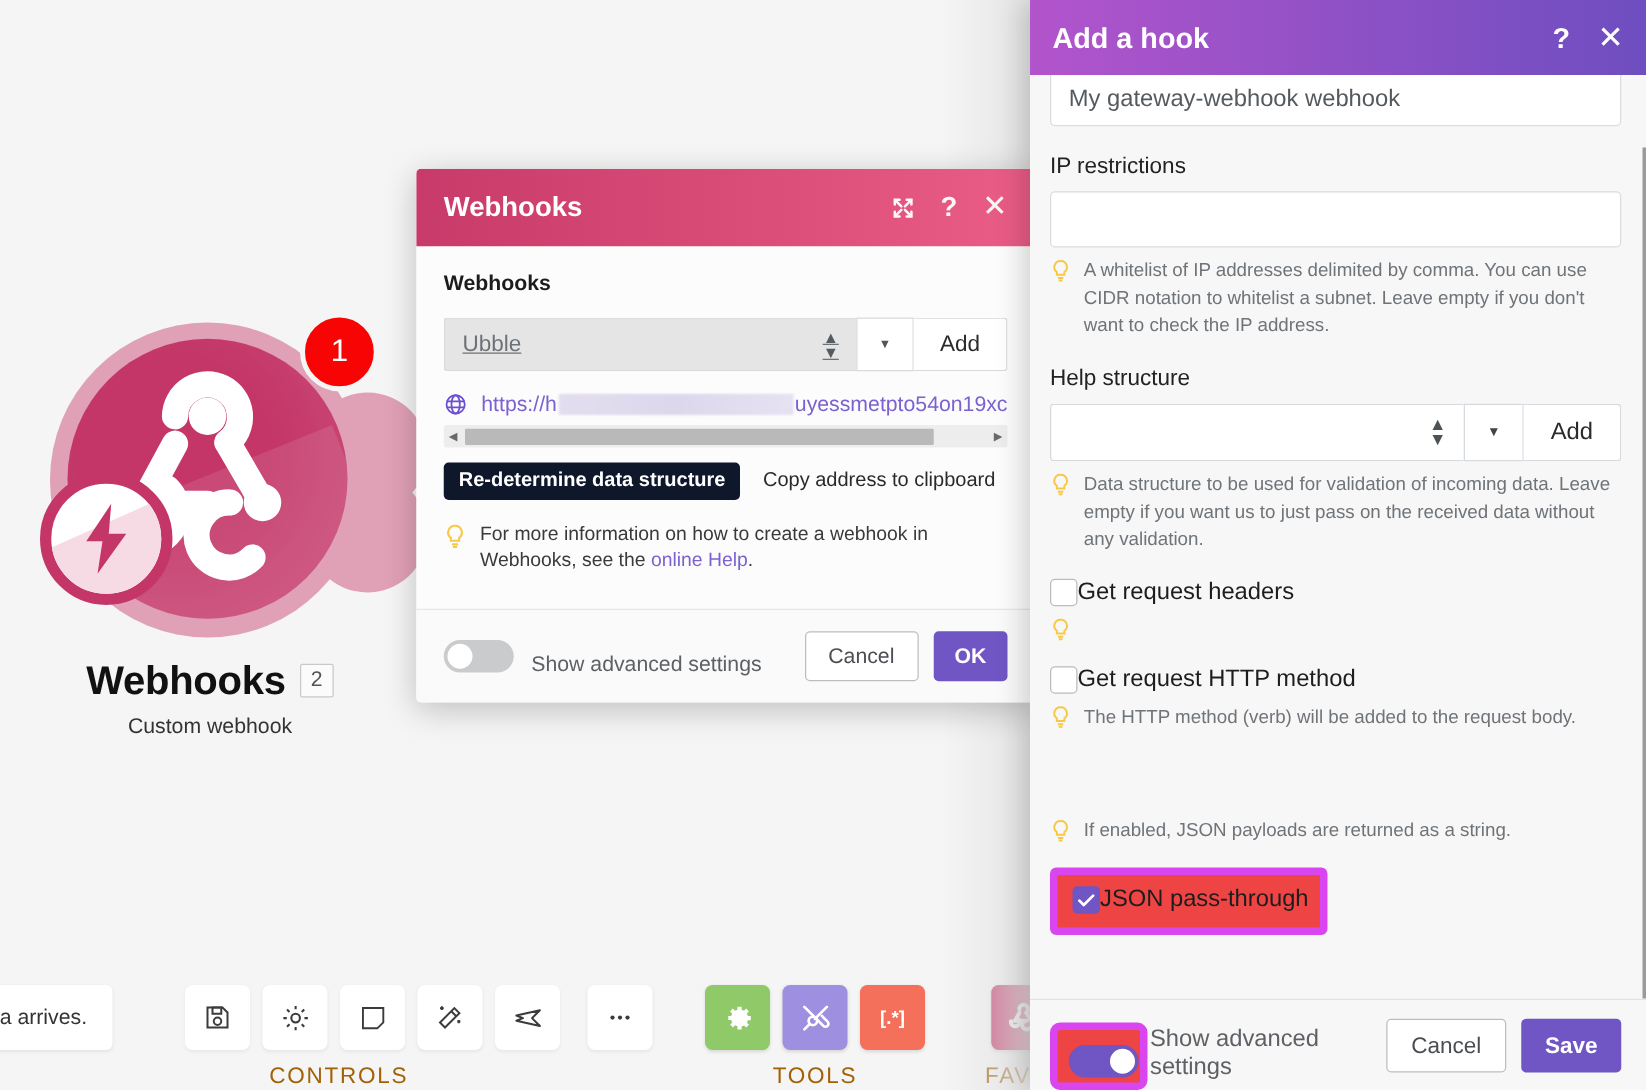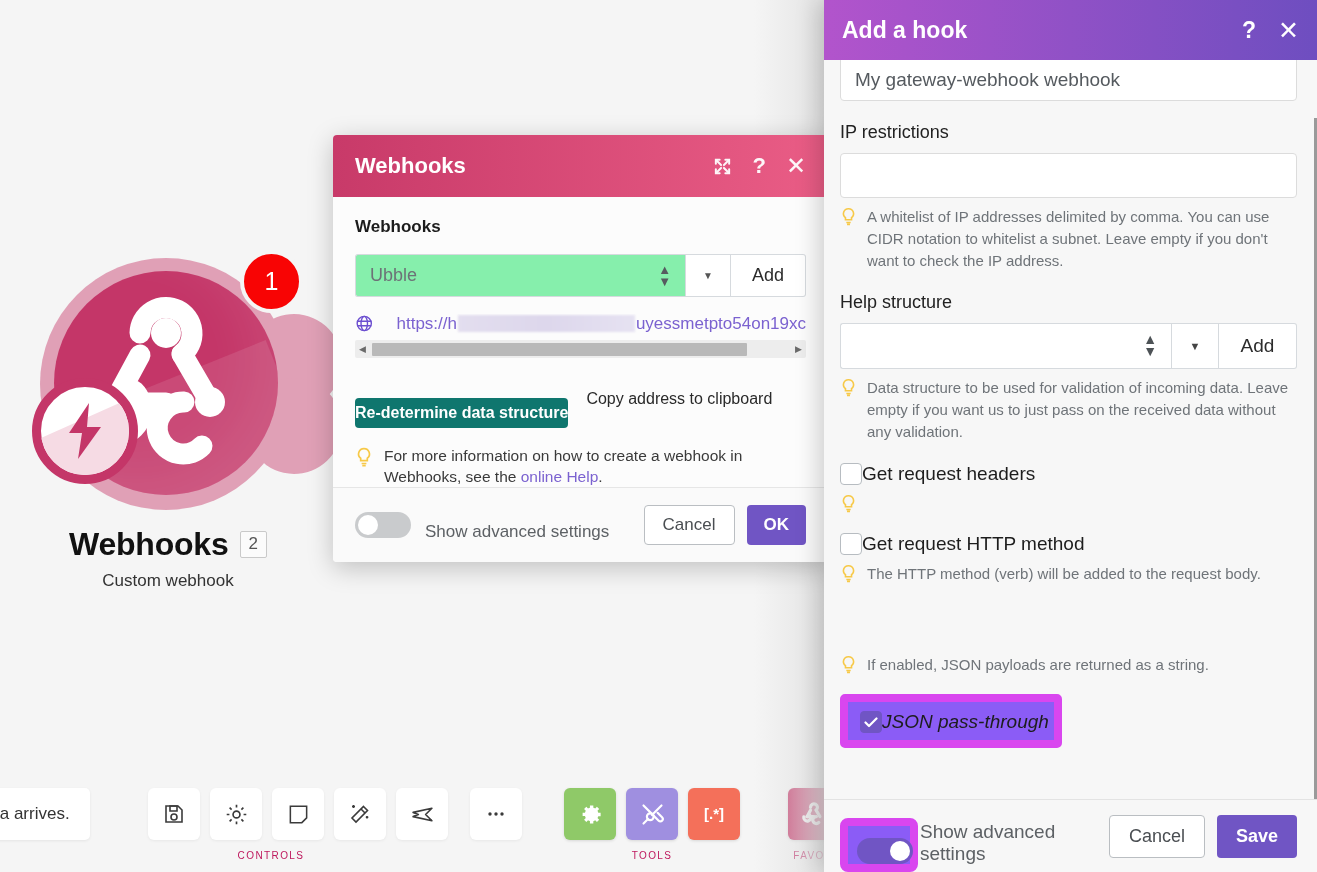--- a/index.html
+++ b/index.html
@@ -94,21 +94,21 @@
   }
   .tb-group { display:flex; flex-direction:column; align-items:center; }
   .tb-icons { display:flex; gap:10px; }
   .tb-btn {
     width:52px; height:52px; border-radius:6px; background:#fff;
     display:flex; align-items:center; justify-content:center;
     box-shadow:0 1px 3px rgba(0,0,0,.06);
   }
   .tb-btn.colored { box-shadow:0 1px 3px rgba(0,0,0,.12); }
   .tb-label {
-    margin-top:10px; font-size:10px; letter-spacing:1.4px; color:#be185d;
+    margin-top:10px; font-size:18px; letter-spacing:1.4px; color:#a16207;
   }
 
   
   #webhooks-modal {
     position:absolute; left:333px; top:135px; width:495px; height:427px;
     background:#fcfcfc; border-radius:4px 0 0 4px;
     box-shadow:0 6px 26px rgba(0,0,0,.22);
     overflow:hidden;
   }
   .wm-header {
@@ -119,57 +119,57 @@
   .wm-title { color:#fff; font-size:22px; font-weight:bold; flex:1; }
   .wm-actions { display:flex; align-items:center; gap:20px; }
   .wm-ico { color:#fff; opacity:.95; cursor:pointer; display:flex; }
   .wm-ico.q { font-size:22px; font-weight:bold; line-height:1; }
   .wm-ico.x { font-size:24px; line-height:1; font-weight:300; }
   .wm-body { padding:20px 22px 0 22px; height:327px; position:relative; }
   .wm-section-label { font-size:17px; font-weight:bold; color:#1c1c1c; }
   .wm-select-row { display:flex; margin-top:17px; height:43px; }
   .wm-select {
     flex:1; border:1px solid #d6dade; border-right:none;
-    background:#86efac; border-radius:3px 0 0 3px;
+    background:#e5e5e5; border-radius:3px 0 0 3px;
     display:flex; align-items:center; padding:0 14px;
-    font-size:18px; color:#6d7277;
+    font-size:18px; color:#6d7277;text-decoration:underline;
   }
   .wm-spin { margin-left:auto; font-size:13px; color:#565b60; line-height:.85; text-align:center;}
   .wm-dd {
     width:46px; border:1px solid #d6dade; background:#fff;
     display:flex; align-items:center; justify-content:center;
     font-size:10px; color:#555;
   }
   .wm-add {
     width:75px; border:1px solid #d6dade; border-left:none; background:#fff;
     border-radius:0 3px 3px 0;
     display:flex; align-items:center; justify-content:center;
     font-size:18px; color:#2b2b2b;
   }
-  .wm-url-row { display:flex; align-items:center; gap:23px; margin-top:16px; }
+  .wm-url-row { display:flex; align-items:center; gap:11px; margin-top:16px; }
   .wm-url-text {
     font-size:17px; color:#7b62d0; white-space:nowrap; overflow:hidden;
     display:flex; align-items:center;
   }
   .url-blur {
     display:inline-block; height:17px; width:232px;
     background:linear-gradient(to right,#e3deef,#ddd7ec,#e6e2f2);
     filter:blur(1px); margin:0 1px; vertical-align:middle;
   }
   .wm-scroll {
     margin-top:6px; height:18px; background:#ededed; border-radius:2px;
     display:flex; align-items:center; padding:0 4px;
   }
   .wm-scroll .arr { color:#6a6a6a; font-size:9px; }
   .wm-scroll .bar { flex:1; height:13px; background:#b9b9b9; border-radius:1px; margin:0 6px; }
   .wm-scroll .bar.right-pad { margin-right:48px; }
   .wm-btnrow { display:flex; align-items:center; gap:18px; margin-top:12px; }
   .btn-blue {
-    background:#0f766e; color:#fff; font-size:16px; font-weight:bold;
-    padding:6px 0; border-radius:4px;margin-top:28px;
+    background:#0f172a; color:#fff; font-size:16px; font-weight:bold;
+    padding:6px 12px; border-radius:4px;
   }
   .btn-plain { font-size:16px; color:#2a2a2a; }
   .wm-hint { display:flex; gap:11px; margin-top:18px; }
   .hint-text { font-size:15.5px; color:#3a3a3a; line-height:1.35; max-width:390px; }
   .hint-text a { color:#7b62d0; text-decoration:none; }
   .wm-footer {
     position:absolute; left:0; bottom:0; width:100%; height:75px;
     border-top:1px solid #e6e6e6; background:#fafafa;
     display:flex; align-items:center; padding:0 22px;
   }
@@ -250,22 +250,22 @@
     width:22px; height:22px; border:1px solid #b7bcc1; background:#fff;
     border-radius:4px; flex:none;
   }
   .cb.checked {
     background:#7055c4; border-color:#7055c4;
     display:flex; align-items:center; justify-content:center;
   }
   .cb-label { font-size:19px; color:#1d1d1d; }
 
   .highlight-box {
-    position:absolute; border:8px solid #d946ef; border-radius:5px;
-    background:#8b5cf6; z-index:5;font-style:italic;
+    position:absolute; border:6px solid #d946ef; border-radius:5px;
+    background:#ef4444; z-index:5;
   }
   #hl-json { left:16px; top:694px; width:222px; height:54px; }
   #hl-json .cb-row { margin:0; padding:9px 0 0 12px; }
   #hl-toggle { left:16px; top:818px; width:78px; height:54px; border-radius:8px; }
   #hl-toggle .toggle { position:absolute; left:9px; top:12px; }
 
   .hp-footer {
     flex:none; height:73px; border-top:1px solid #e3e3e3; background:#f7f7f7;
     display:flex; align-items:center; padding:0 20px 0 16px; position:relative;
   }

